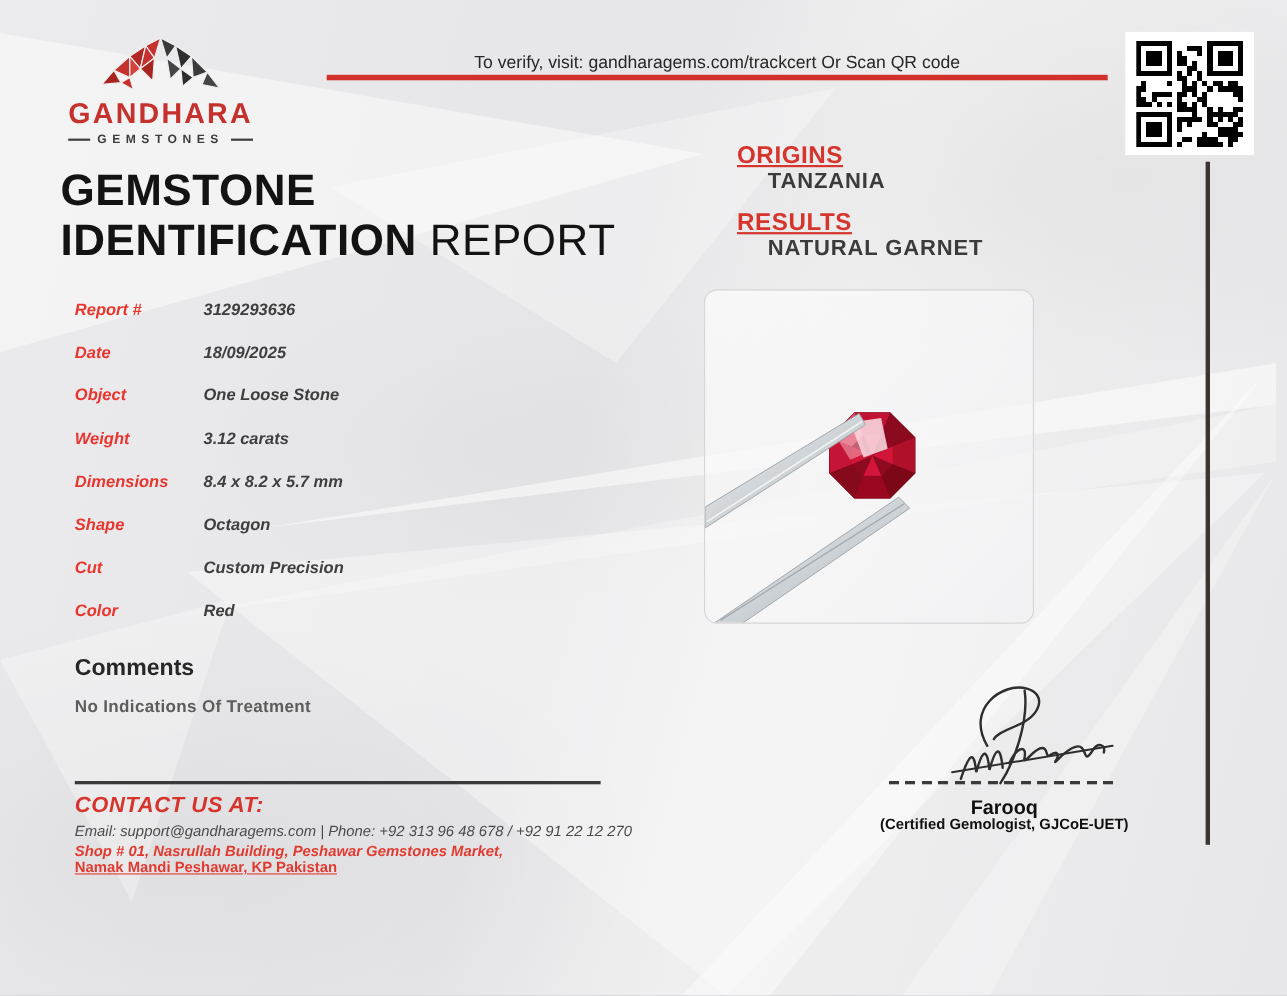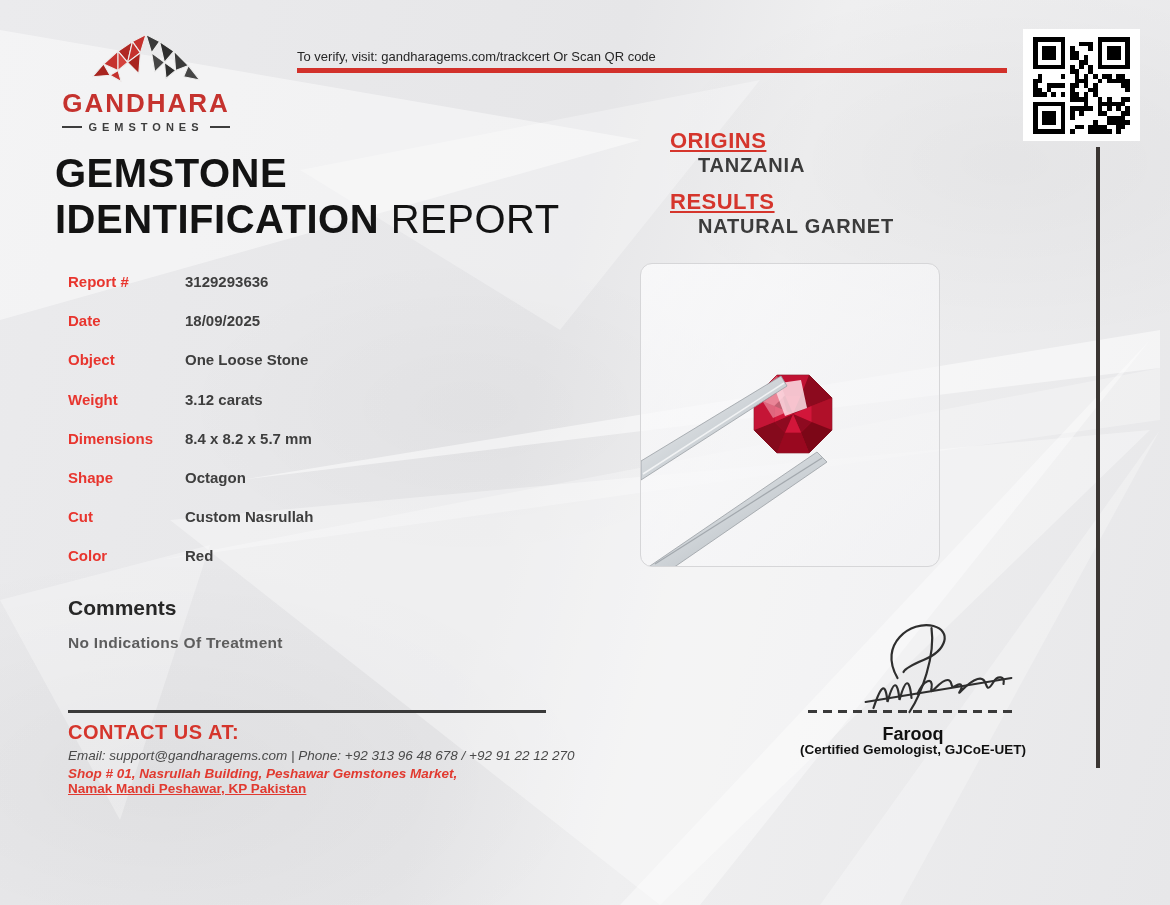--- a/index.html
+++ b/index.html
@@ -16,22 +16,22 @@
 
   
   .logo{ position:absolute; left:58px; top:32px; width:176px; text-align:center; }
   .logo-emblem{ display:block; margin:0 auto 2px auto; }
   .brand-name{ font-size:26px; font-weight:700; letter-spacing:2px; color:#c5322e; line-height:1; }
   .brand-sub{ display:flex; align-items:center; justify-content:center; gap:6px; margin-top:5px; }
   .brand-sub .dash{ width:20px; height:2px; background:#3d3d3d; }
   .brand-sub .txt{ font-size:11px; font-weight:700; letter-spacing:5px; color:#3d3d3d; }
 
   
-  .verify-text{ position:absolute; left:297px; top:49px; width:710px; 
-    font-size:13px; color:#262626; }
+  .verify-text{ position:absolute; left:297px; top:49px; width:710px; text-align:center;
+    font-size:16px; color:#262626; }
   .verify-bar{ position:absolute; left:297px; top:68px; width:710px; height:5px; background:#d2312b; }
 
   
   .qr{ position:absolute; left:1023px; top:29px; width:117px; height:112px; background:#ffffff;
        display:flex; align-items:center; justify-content:center; }
   .vline{ position:absolute; left:1096px; top:147px; width:4px; height:621px; background:#3a3532; }
 
   
   .title{ position:absolute; left:55px; top:150px; font-size:40px; line-height:46px;
     color:#131313; letter-spacing:.5px; }
@@ -41,32 +41,32 @@
   
   .block-label{ position:absolute; left:670px; font-size:22px; font-weight:700; color:#d5352c; letter-spacing:.5px;text-decoration:underline; }
   .block-value{ position:absolute; left:670px; font-size:20px; font-weight:700; color:#3b3b3b; letter-spacing:.8px;margin-left:28px; }
 
   
   .gem-box{ position:absolute; left:640px; top:263px; width:300px; height:304px;
     border:1px solid #d6d6d8; border-radius:12px; overflow:hidden;
     background:linear-gradient(135deg, rgba(252,252,253,.75), rgba(241,241,243,.6)); }
 
   
-  .fields{ position:absolute; left:68px; top:273px; }
+  .fields{ position:absolute; left:68px; top:273px;font-style:italic; }
   .field-row{ display:flex; height:39.2px; align-items:flex-start; }
   .field-label{ width:117px; font-size:15px; font-weight:700; color:#e8352e; }
   .field-value{ font-size:15px; font-weight:700; color:#3e3e3e; }
 
   
   .comments-heading{ position:absolute; left:68px; top:596px; font-size:21px; font-weight:700; color:#272727; }
   .comments-text{ position:absolute; left:68px; top:634px; font-size:15.5px; font-weight:700; color:#5d5d5d; letter-spacing:.3px; }
 
   
   .divider{ position:absolute; left:68px; top:710px; width:478px; height:2.5px; background:#3a3a3a; }
-  .contact-heading{ position:absolute; left:68px; top:721px; font-size:20px; font-weight:700; color:#d5352c; letter-spacing:.5px; }
+  .contact-heading{ position:absolute; left:68px; top:721px; font-size:20px; font-weight:700; color:#d5352c; letter-spacing:.5px;font-style:italic; }
   .contact-email{ position:absolute; left:68px; top:748px; font-size:13.5px; font-style:italic; color:#4a4a4a; }
   .contact-addr1{ position:absolute; left:68px; top:766px; font-size:13.5px; font-weight:700; color:#e13a30;font-style:italic; }
   .contact-addr2{ position:absolute; left:68px; top:781px; font-size:13.5px; font-weight:700; color:#e13a30;text-decoration:underline; }
 
   
   .signature{ position:absolute; left:852px; top:616px; }
   .sig-dash{ position:absolute; left:808px; top:710px; width:210px; height:3px;
     background:repeating-linear-gradient(90deg,#3a3a3a 0 9px, transparent 9px 15px); }
   .sig-name{ position:absolute; left:808px; top:724px; width:210px; text-align:center;
     font-size:18px; font-weight:700; color:#101010; }
@@ -330,21 +330,21 @@
     <div class="field-row">
       <span class="field-label">Dimensions</span>
       <span class="field-value">8.4 x 8.2 x 5.7 mm</span>
     </div>
     <div class="field-row">
       <span class="field-label">Shape</span>
       <span class="field-value">Octagon</span>
     </div>
     <div class="field-row">
       <span class="field-label">Cut</span>
-      <span class="field-value">Custom Nasrullah</span>
+      <span class="field-value">Custom Precision</span>
     </div>
     <div class="field-row">
       <span class="field-label">Color</span>
       <span class="field-value">Red</span>
     </div>
   </div>
 
   <div class="comments-heading">Comments</div>
   <div class="comments-text">No Indications Of Treatment</div>
 

